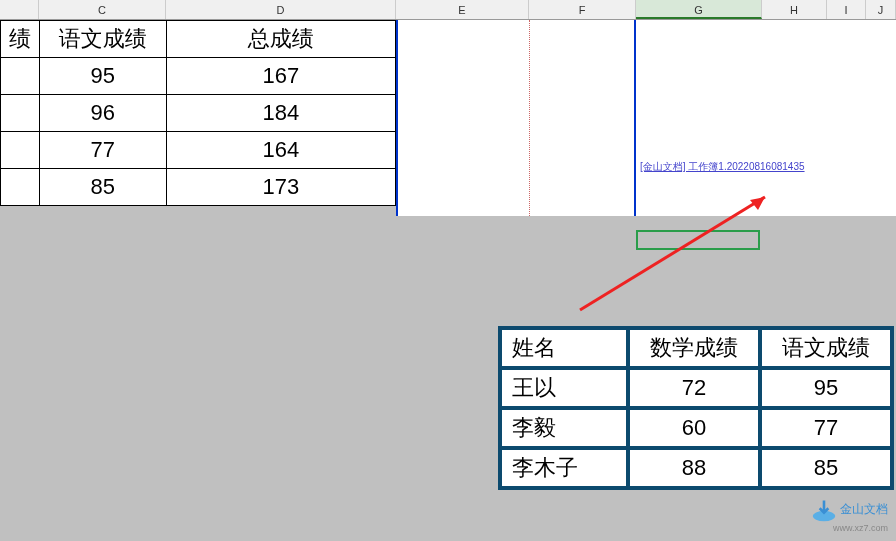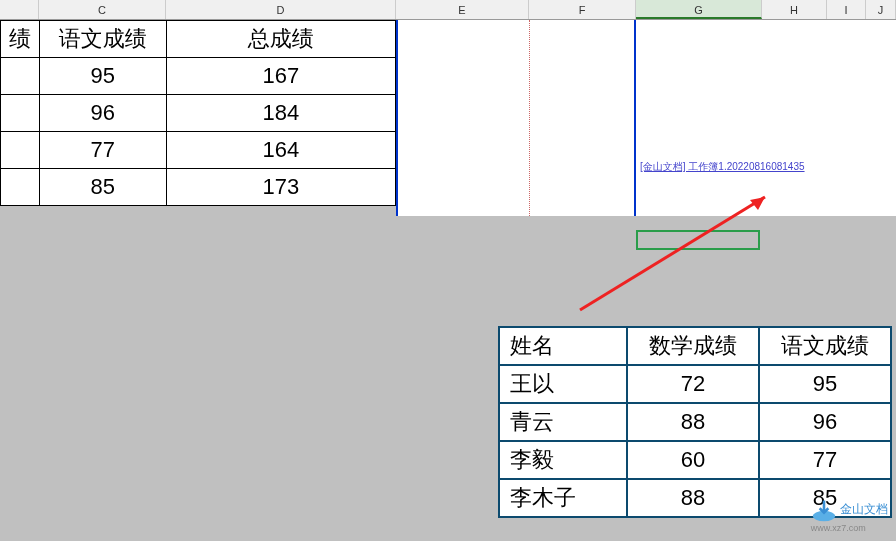--- a/index.html
+++ b/index.html
@@ -158,40 +158,41 @@
     
     
     .float-table {
       position: absolute;
       left: 498px;
       top: 326px;
       background: white;
       border-collapse: collapse;
     }
     .float-table td {
-      border: 2px solid #0c4a6e;
+      border: 4px solid #0c4a6e;
       font-size: 22px;
       padding: 3px 10px;
       height: 35px;
     }
     .float-table .name-col { width: 128px; text-align: left; }
     .float-table .score-col { width: 132px; text-align: center; }
     
     
     .logo-wm {
       position: absolute;
       right: 8px;
       bottom: 8px;
       font-size: 12px;
       color: #3a8fd4;
     }
     .logo-wm .url {
       color: #888;
       font-size: 9px;
       display: block;
+      text-align: right;
     }
     .logo-badge {
       display: inline-block;
       width: 26px;
       height: 26px;
       vertical-align: middle;
     }
   </style>
 </head>
 <body>
@@ -267,25 +268,20 @@
     <td class="name-col">姓名</td>
     <td class="score-col">数学成绩</td>
     <td class="score-col">语文成绩</td>
   </tr>
   <tr>
     <td class="name-col">王以</td>
     <td class="score-col">72</td>
     <td class="score-col">95</td>
   </tr>
   <tr>
-    <td class="name-col">青云</td>
-    <td class="score-col">88</td>
-    <td class="score-col">96</td>
-  </tr>
-  <tr>
     <td class="name-col">李毅</td>
     <td class="score-col">60</td>
     <td class="score-col">77</td>
   </tr>
   <tr>
     <td class="name-col">李木子</td>
     <td class="score-col">88</td>
     <td class="score-col">85</td>
   </tr>
 </tbody>

